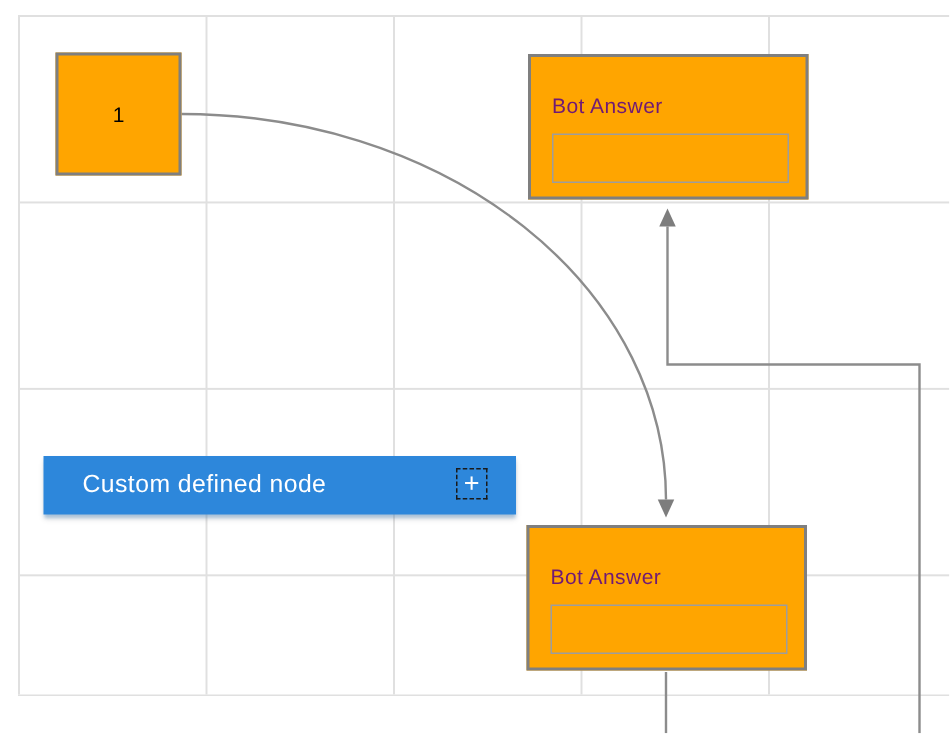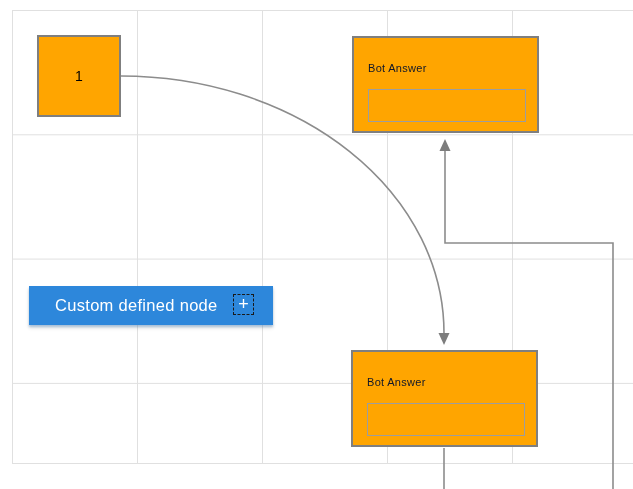--- a/index.html
+++ b/index.html
@@ -48,39 +48,39 @@
     font-size: 14px; color: #000000;
   }
 
   .bot-answer { width: 187px; height: 97px; }
   #bot-answer-top    { left: 352px; top: 36px; }
   #bot-answer-bottom { left: 351px; top: 350px; }
 
   .bot-answer .node-title {
     position: absolute;
     left: 14px; top: 24px;
-    font-size: 11px;
+    font-size: 14px;
     letter-spacing: 0.3px;
-    color: #0f172a;
+    color: #701a75;
     white-space: nowrap;
   }
   .bot-answer .node-input {
     position: absolute;
     left: 14px; top: 51px;
     width: 158px; height: 33px;
     box-sizing: border-box;
     border: 1px solid #9d9d9d;
     background: transparent;
   }
 
   
   #custom-node {
     position: absolute;
-    left: 29px; top: 286px;
-    width: 244px; height: 39px;
+    left: 29px; top: 304px;
+    width: 315px; height: 39px;
     box-sizing: border-box;
     background: #2d87db;
     box-shadow: 0 2px 2px rgba(100, 150, 200, 0.45), 0 3px 4px rgba(0, 0, 0, 0.12);
   }
   #custom-node .custom-label {
     position: absolute;
     left: 26px; top: 0;
     line-height: 39px;
     font-size: 16.5px;
     letter-spacing: 0.3px;

